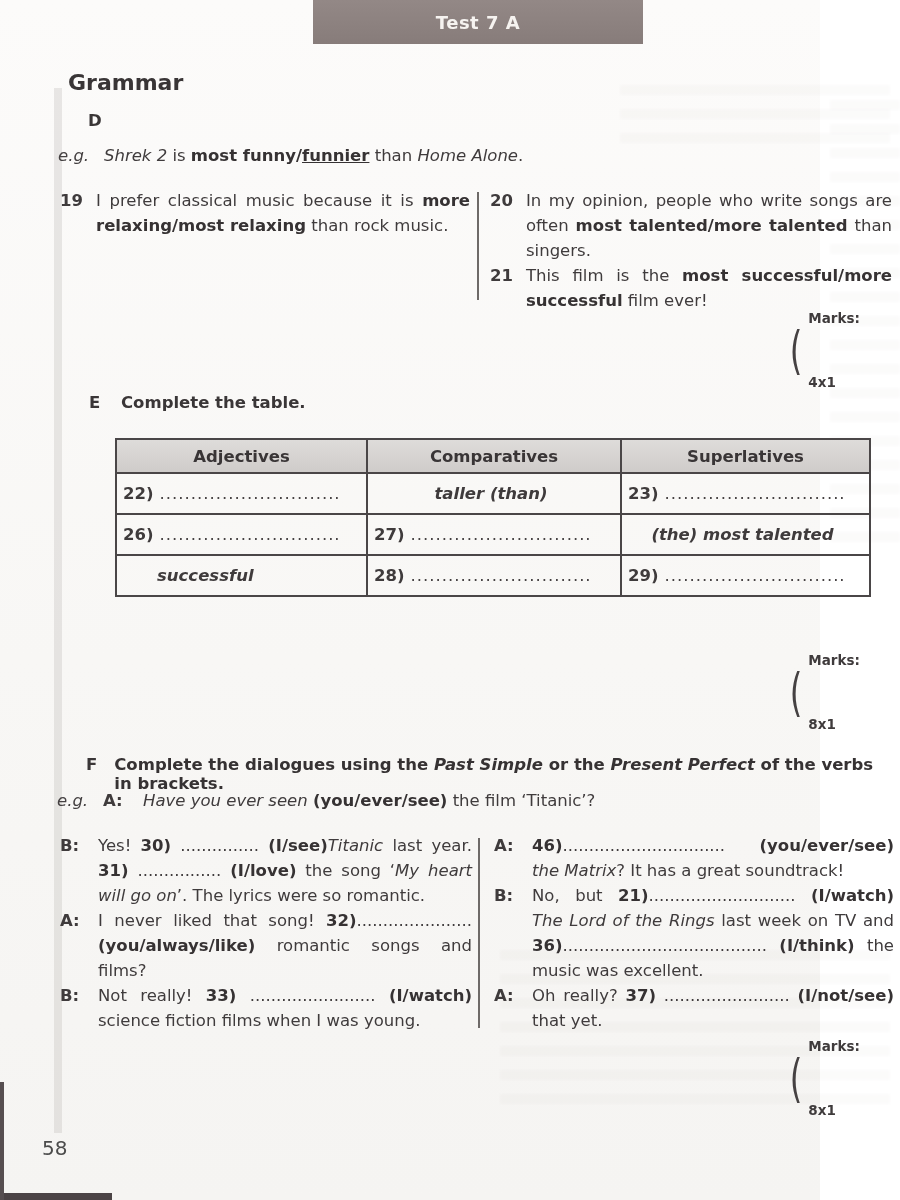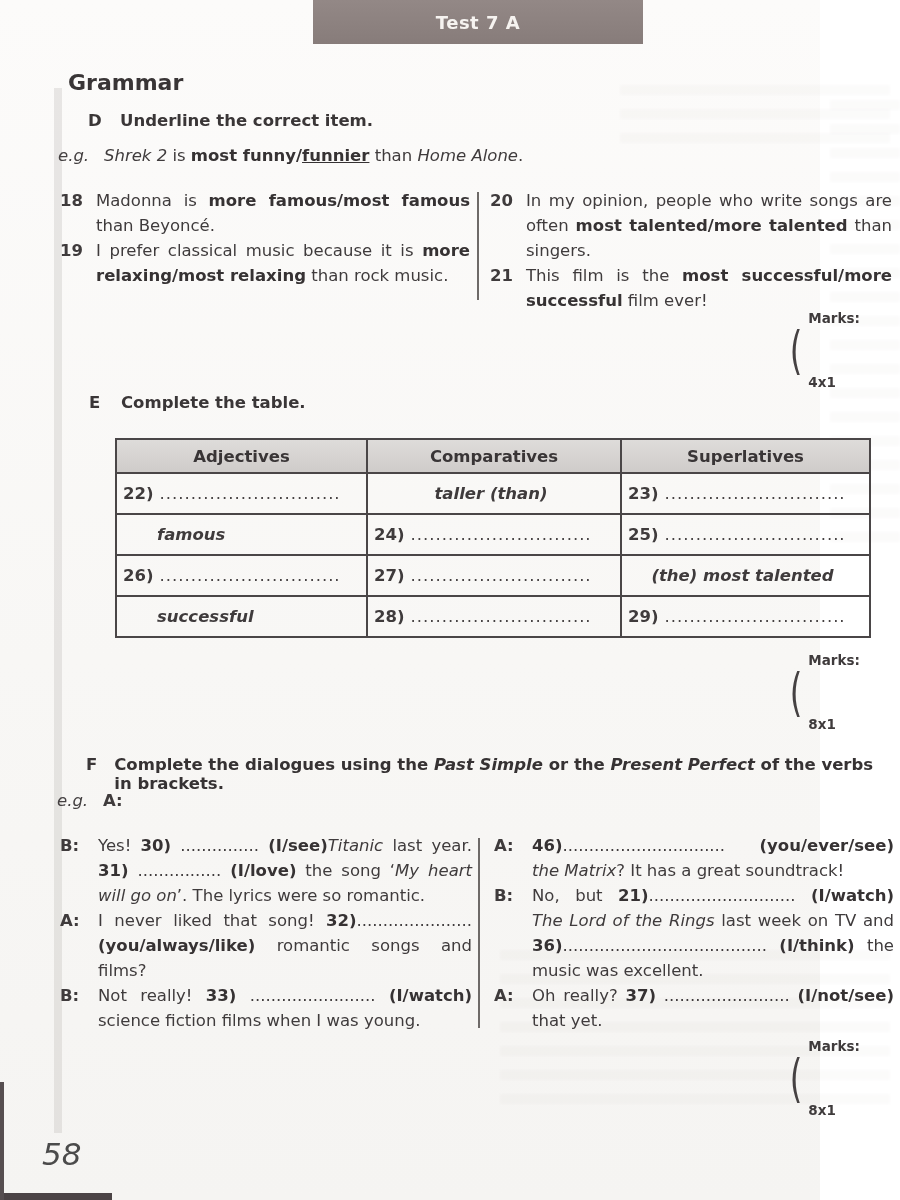--- a/index.html
+++ b/index.html
@@ -77,21 +77,21 @@
   th{height:30px;font-size:16.5px;font-weight:bold;color:#393536;
      background:linear-gradient(180deg,#dedcda 0%,#cfccca 100%);}
   td{height:39px;font-size:16.5px;padding:0 6px;vertical-align:middle;}
   .c1{width:247px;}.c2{width:250px;}.c3{width:245px;}
   .cell-num{font-weight:bold;margin-right:6px;}
   .cell-dots{letter-spacing:1px;color:#454142;}
   .cell-word{font-weight:bold;font-style:italic;padding-left:40px;}
   .cell-center{text-align:center;font-weight:bold;font-style:italic;padding-left:0;}
 
   
-  .pageno{position:absolute;left:42px;top:1136px;font-size:31px;color:#4b4b4b;font-style:italic;}
+  .pageno{position:absolute;left:42px;top:1136px;font-size:20px;color:#4b4b4b;}
   .copyright{position:absolute;left:116px;top:1154px;font-family:"Liberation Serif","DejaVu Serif",serif;
     font-size:17px;color:#33323b;display:flex;gap:10px;}
 </style>
 </head>
 <body>
 
 <div class="page">
 
   <div class="ghost" style="left:620px;top:85px;width:270px;height:70px;"></div>
   <div class="ghost" style="left:830px;top:100px;width:70px;height:450px;"></div>
@@ -99,33 +99,28 @@
   <div class="left-band"></div>
 
   <div class="tab">
     <span>Test 7 A</span>
   </div>
 
   <div class="grammar-title">Grammar</div>
 
   <div class="sec-head d-head">
     <span class="sec-letter">D</span>
-    <span class="sec-instr">Underline the correct item.</span>
   </div>
   <div class="eg-row d-eg">
     <span class="eg-label">e.g.</span>
     <span class="txt"><span class="i">Shrek 2</span><span> is </span><span class="b">most funny/</span><span class="b u">funnier</span><span> than </span><span class="i">Home Alone</span><span>.</span></span>
   </div>
 
   <div class="cols d-cols">
     <div class="col-l">
-      <div class="item">
-        <span class="num">18</span>
-        <span class="txt"><span>Madonna is </span><span class="b">more famous/most famous</span><span> than Beyoncé.</span></span>
-      </div>
       <div class="item">
         <span class="num">19</span>
         <span class="txt"><span>I prefer classical music because it is </span><span class="b">more relaxing/most relaxing</span><span> than rock music.</span></span>
       </div>
     </div>
     <div class="col-r">
       <div class="item">
         <span class="num">20</span>
         <span class="txt"><span>In my opinion, people who write songs are often </span><span class="b">most talented/more talented</span><span> than singers.</span></span>
       </div>
@@ -160,25 +155,20 @@
         <th class="c1">Adjectives</th>
         <th class="c2">Comparatives</th>
         <th class="c3">Superlatives</th>
       </tr>
       <tr>
         <td><span class="cell-num">22)</span><span class="cell-dots">.............................</span></td>
         <td class="cell-center">taller (than)</td>
         <td><span class="cell-num">23)</span><span class="cell-dots">.............................</span></td>
       </tr>
       <tr>
-        <td class="cell-word">famous</td>
-        <td><span class="cell-num">24)</span><span class="cell-dots">.............................</span></td>
-        <td><span class="cell-num">25)</span><span class="cell-dots">.............................</span></td>
-      </tr>
-      <tr>
         <td><span class="cell-num">26)</span><span class="cell-dots">.............................</span></td>
         <td><span class="cell-num">27)</span><span class="cell-dots">.............................</span></td>
         <td class="cell-center">(the) most talented</td>
       </tr>
       <tr>
         <td class="cell-word">successful</td>
         <td><span class="cell-num">28)</span><span class="cell-dots">.............................</span></td>
         <td><span class="cell-num">29)</span><span class="cell-dots">.............................</span></td>
       </tr>
     </tbody>
@@ -196,20 +186,21 @@
     <span class="paren">)</span>
   </div>
 
   <div class="sec-head f-head">
     <span class="sec-letter">F</span>
     <span class="sec-instr"><span class="b">Complete the dialogues using the </span><span class="b i">Past Simple</span><span class="b"> or the </span><span class="b i">Present Perfect</span><span class="b"> of the verbs in brackets.</span></span>
   </div>
   <div class="eg-row f-eg">
     <span class="eg-label">e.g.</span>
     <span class="speaker">A:</span>
+    <span class="txt"><span class="i">Have you ever seen </span><span class="b">(you/ever/see)</span><span> the film ‘Titanic’?</span></span>
   </div>
 
   <div class="cols f-cols">
     <div class="col-l">
       <div class="item">
         <span class="speaker">B:</span>
         <span class="txt"><span>Yes! </span><span class="b">30)</span><span> ............... </span><span class="b">(I/see)</span><span class="i">Titanic</span><span> last year. </span><span class="b">31)</span><span> ................ </span><span class="b">(I/love)</span><span> the song ‘</span><span class="i">My heart will go on</span><span>’. The lyrics were so romantic.</span></span>
       </div>
       <div class="item">
         <span class="speaker">A:</span>

